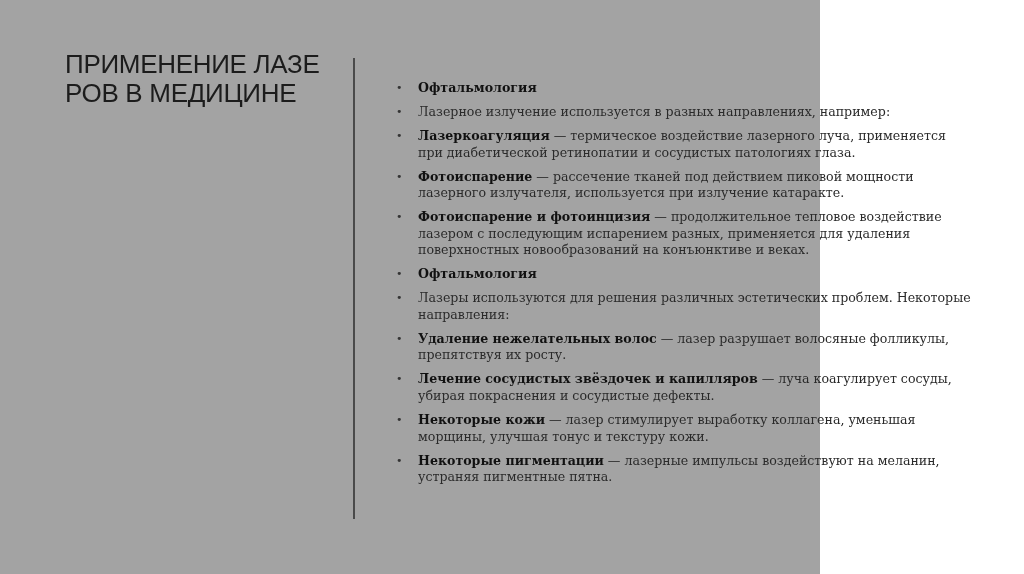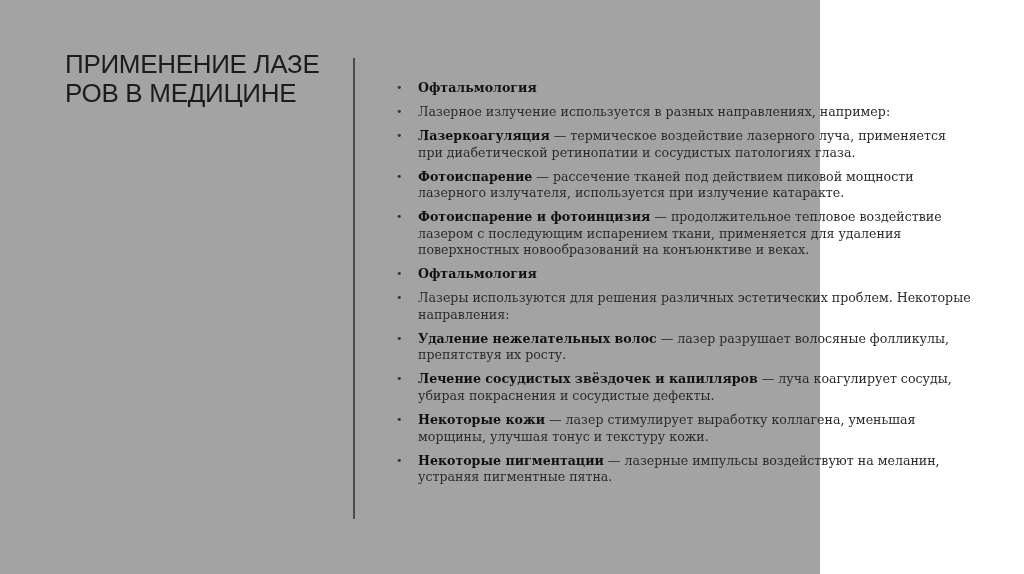--- a/index.html
+++ b/index.html
@@ -100,21 +100,21 @@
       <li>
         <span class="bullet">•</span>
         <span class="term">Лазеркоагуляция</span><span> — термическое воздействие лазерного луча, применяется при диабетической ретинопатии и сосудистых патологиях глаза.</span>
       </li>
       <li>
         <span class="bullet">•</span>
         <span class="term">Фотоиспарение</span><span> — рассечение тканей под действием пиковой мощности лазерного излучателя, используется при излучение катаракте.</span>
       </li>
       <li>
         <span class="bullet">•</span>
-        <span class="term">Фотоиспарение и фотоинцизия</span><span> — продолжительное тепловое воздействие лазером с последующим испарением ткани, применяется для удаления поверхностных новообразований на конъюнктиве и веках.</span>
+        <span class="term">Фотоиспарение и фотоинцизия</span><span> — продолжительное тепловое воздействие лазером с последующим испарением разных, применяется для удаления поверхностных новообразований на конъюнктиве и веках.</span>
       </li>
       <li>
         <span class="bullet">•</span>
         <span class="term">Офтальмология</span><span></span>
       </li>
       <li>
         <span class="bullet">•</span>
         <span class="term"></span><span>Лазеры используются для решения различных эстетических проблем. Некоторые направления:</span>
       </li>
       <li>

